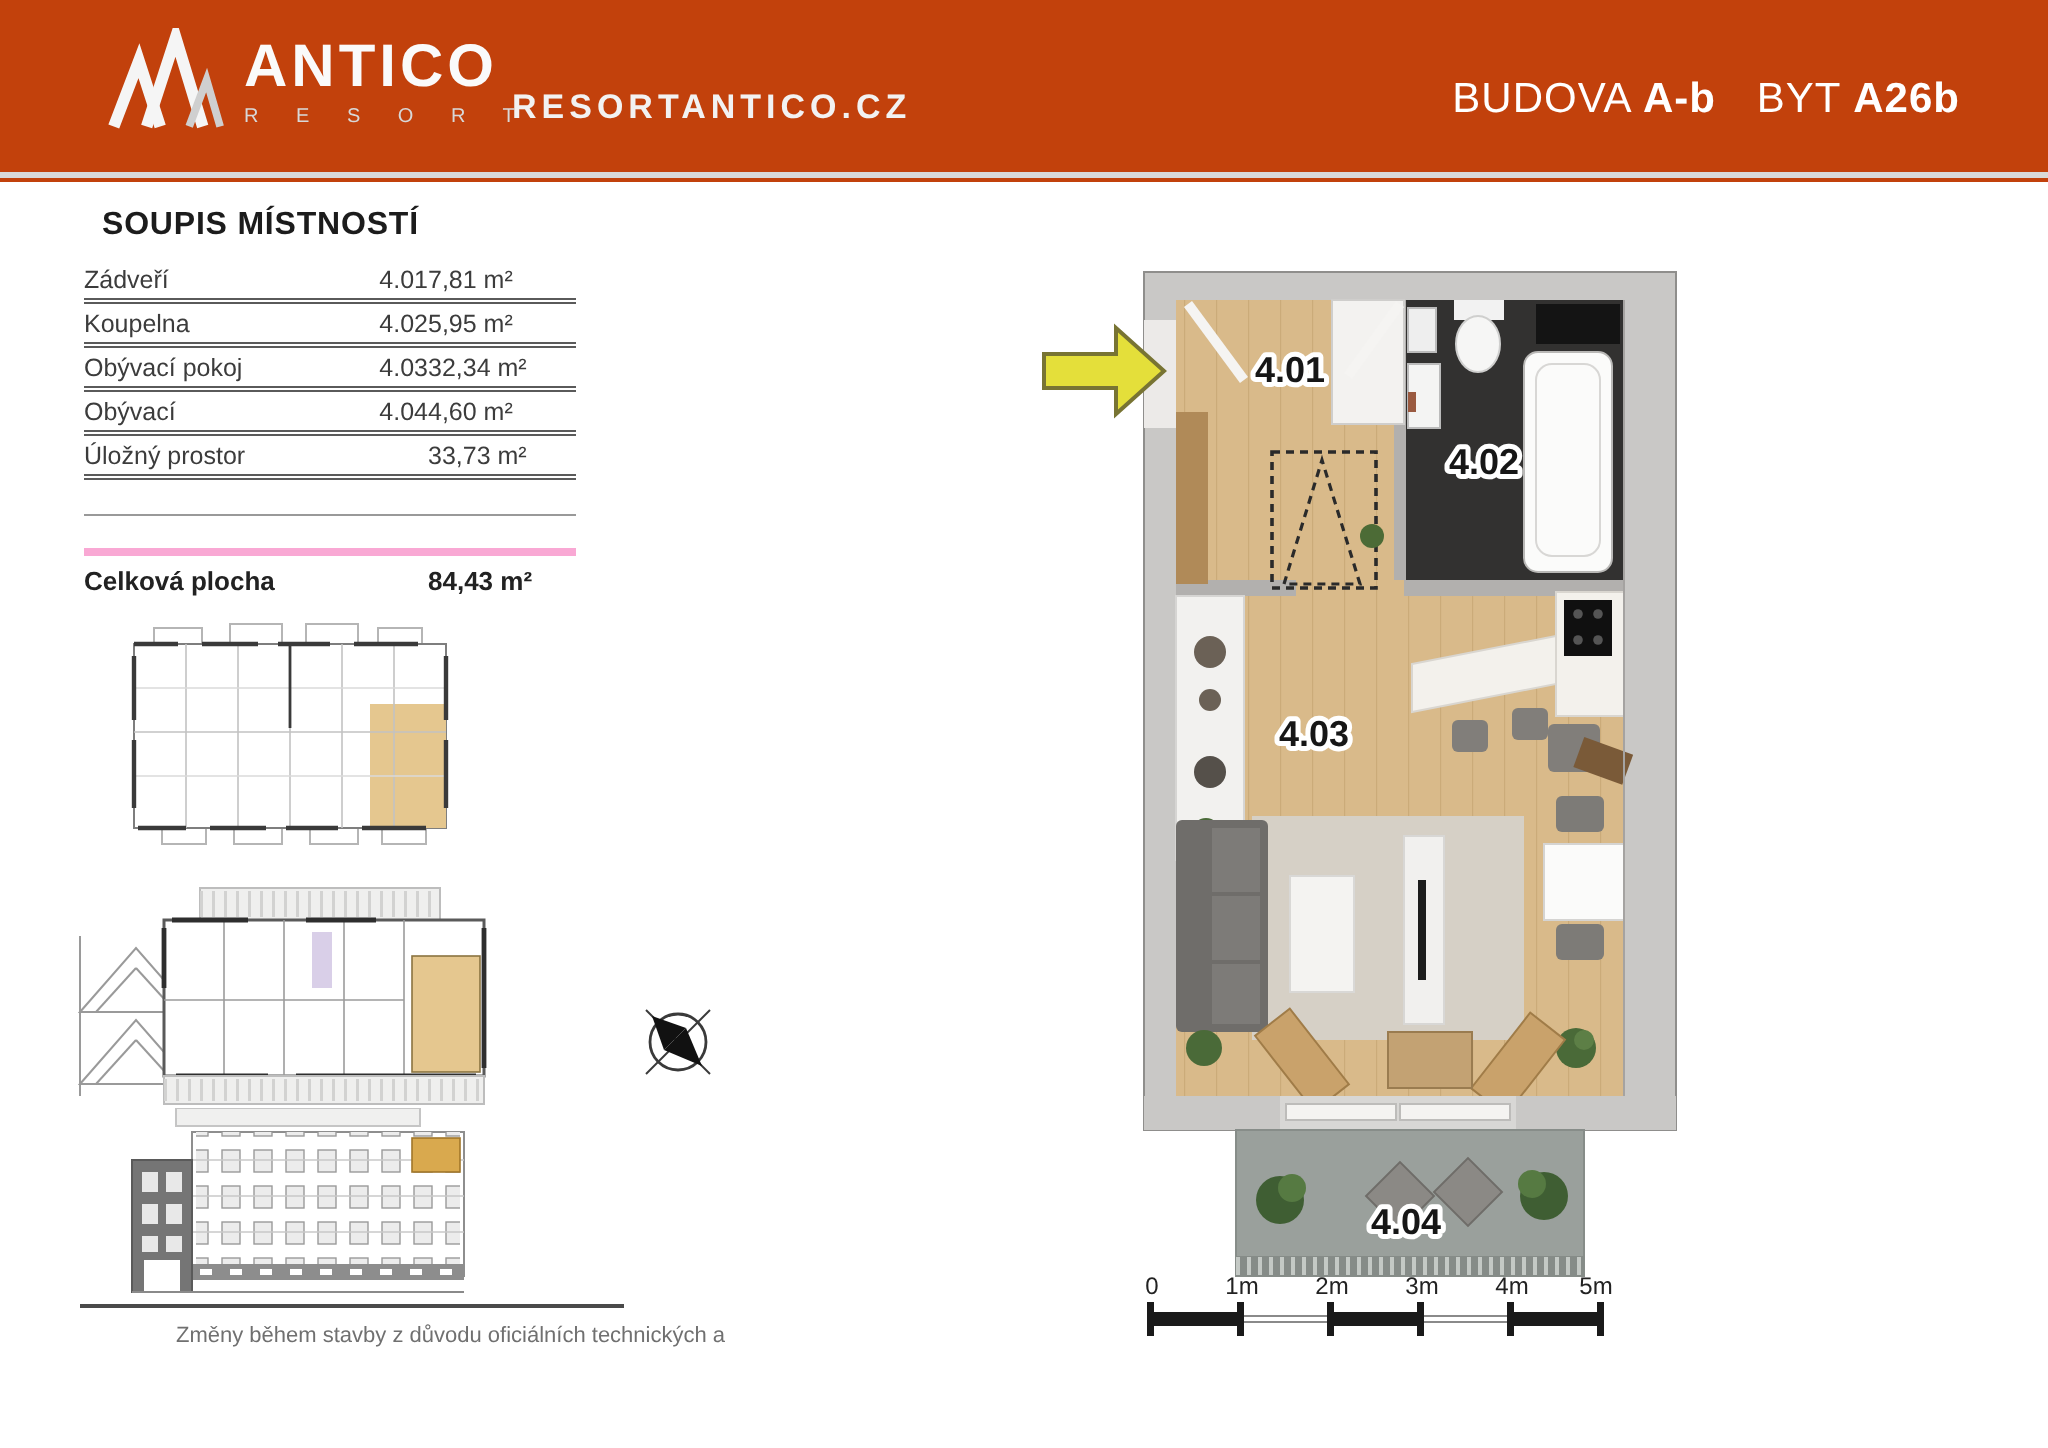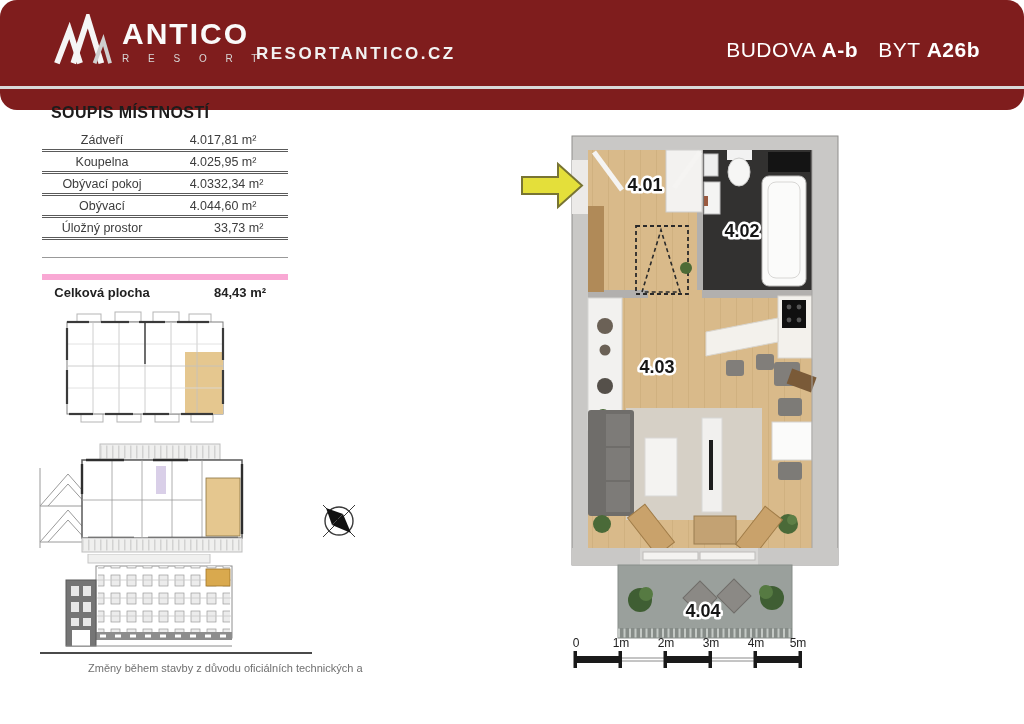--- a/index.html
+++ b/index.html
@@ -1,44 +1,44 @@
 <!DOCTYPE html>
 <html><head>
 <meta charset="utf-8">
 <style>
   * { margin:0; padding:0; box-sizing:border-box; }
   html,body { background:#ffffff; }
   body { font-family:"Liberation Sans", sans-serif; }
   .page { position:relative; width:1024px; height:724px; background:#ffffff; overflow:hidden; }
 
   
-  .topbar { position:absolute; left:0; top:0; width:1024px; height:110px; background:#7f1d1d;border-radius:17px; }
+  .topbar { position:absolute; left:0; top:0; width:1024px; height:91px; background:#c2410c; }
   .header-divider { position:absolute; left:0; top:86px; width:1024px; height:3px; background:#d9d9d9; }
   .logo { position:absolute; left:54px; top:14px; display:flex; align-items:center; }
   .logo-text { margin-left:10px; }
   .brand { color:#fafafa; font-size:30px; font-weight:700; letter-spacing:2px; line-height:1; }
   .brand-sub { color:#d8d8d8; font-size:10px; letter-spacing:8px; margin-top:4px; }
   .website { position:absolute; left:256px; top:44px; color:#f2f2f2; font-size:17px; font-weight:700; letter-spacing:2.5px; }
   .unit-title { position:absolute; right:44px; top:38px; color:#ffffff; font-size:21px; letter-spacing:0.5px; }
   .unit-title b { font-weight:700; }
   .unit-title .gap { display:inline-block; width:14px; }
 
   
   .watermark { position:absolute; left:68px; top:2px; font-size:118px; font-weight:700;
     letter-spacing:16px; color:rgba(150,153,155,0.42); z-index:40; pointer-events:none; white-space:nowrap; }
 
   
   .panel-title { position:absolute; left:51px; top:104px; font-size:16px; font-weight:700; color:#1c1c1c; letter-spacing:0.4px; }
   .roomtable { position:absolute; left:42px; top:130px; width:246px; font-size:12.5px; color:#3c3c3c; }
   .trow { display:flex; border-bottom:3px double #5a5a5a; padding:3px 0 2px 0; }
-  .trow .tname { flex:1; text-align:center; }
+  .trow .tname { flex:1; text-align:left; }
   .trow .tcode { width:52px; text-align:right; }
   .trow .tarea { width:74px; text-align:left; }
   .trow.empty { height:18px; border-bottom:1px solid #999999; }
-  .trow.total { margin-top:16px; border-top:6px solid #f9a8d4; border-bottom:none; padding-top:5px; font-weight:700; font-size:13px; color:#222; }
+  .trow.total { margin-top:16px; border-top:4px solid #f9a8d4; border-bottom:none; padding-top:5px; font-weight:700; font-size:13px; color:#222; }
 
   .thumb { position:absolute; }
   .divider-line { position:absolute; left:40px; top:652px; width:272px; height:2px; background:#4a4a4a; }
   .disclaimer { position:absolute; left:42px; top:661px; width:280px; font-size:11px; line-height:1.45; color:#707070;margin-left:46px; }
 
   
   .roomlbl { font-family:"Liberation Sans", sans-serif; font-size:18px; font-weight:700; fill:#161616;
     stroke:#ffffff; stroke-width:5px; paint-order:stroke; stroke-linejoin:round; text-anchor:middle; }
   .scalelbl { font-family:"Liberation Sans", sans-serif; font-size:12px; fill:#222222; text-anchor:middle; }
 </style>

